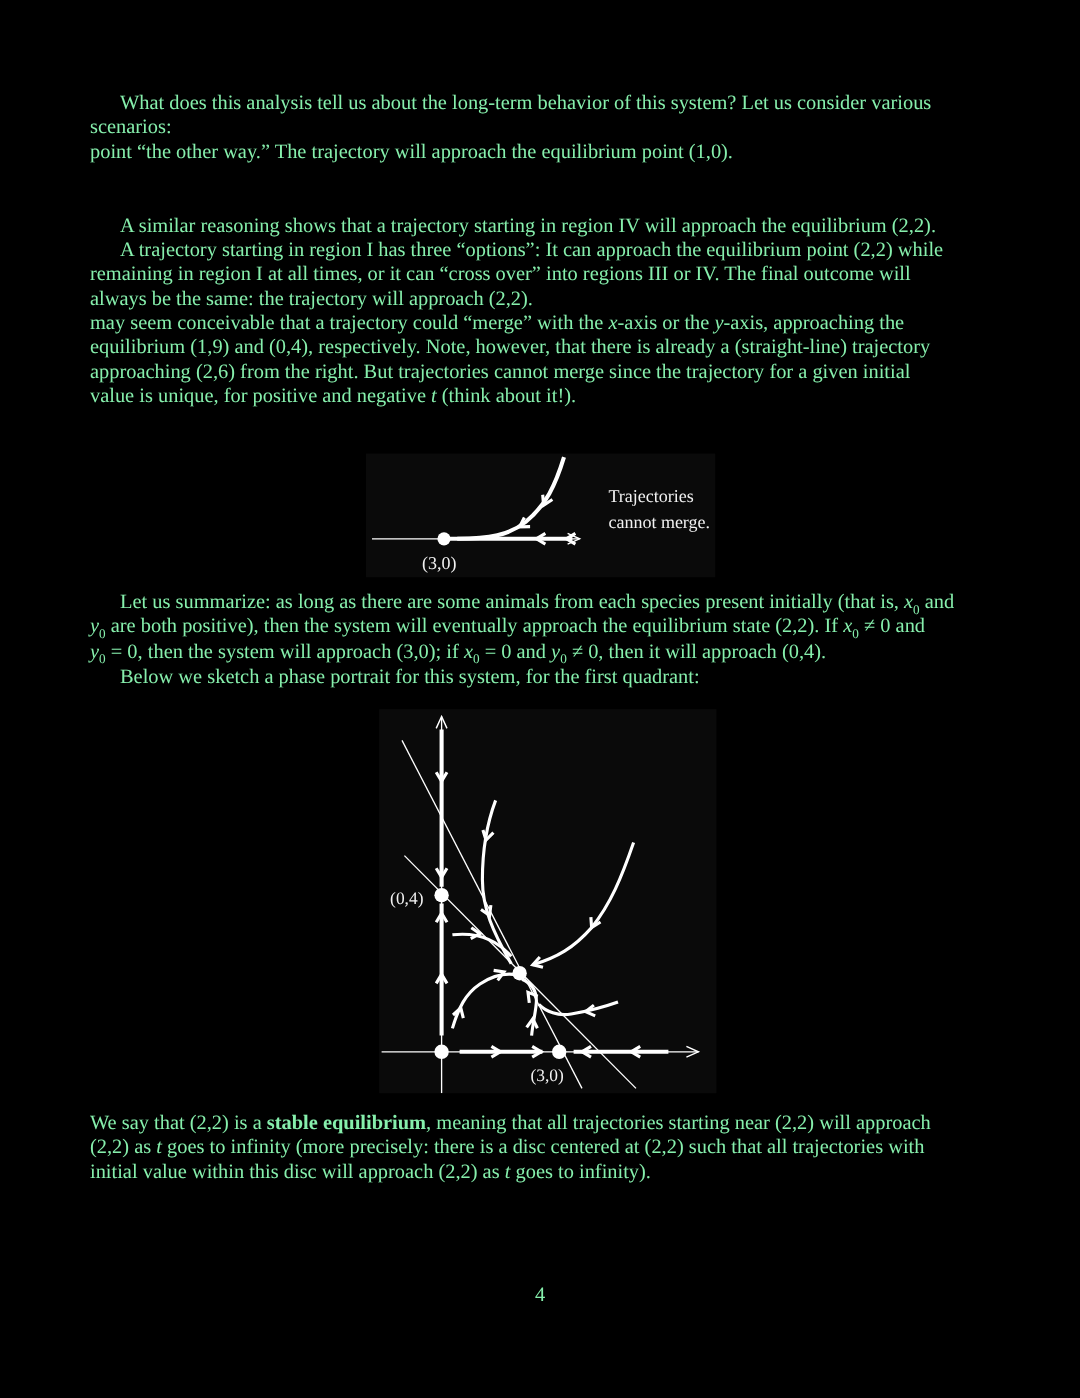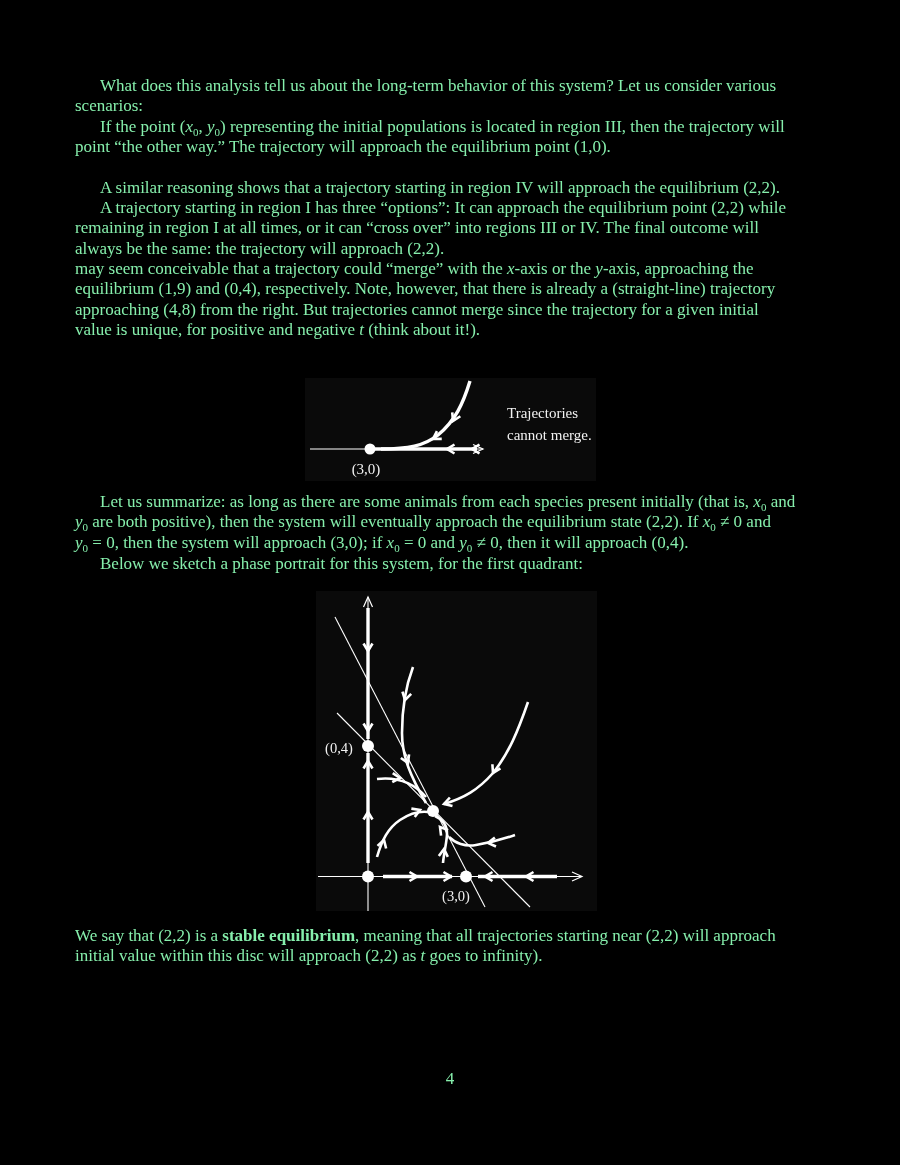--- a/index.html
+++ b/index.html
@@ -32,35 +32,34 @@
 </head>
 <body>
 
 <div class="page">
 
   <div class="para" style="top:76px">
       <div class="tline indent">What does this analysis tell us about the long-term behavior of this system? Let us consider various</div>
       <div class="tline">scenarios:</div>
     </div>
   <div class="para" style="top:117px">
-      <div class="tline indent">If the point (<i>x</i><sub>0</sub>, <i>y</i><sub>0</sub>) representing the initial populations is located in region III, then the trajectory will</div>
       <div class="tline">point “the other way.” The trajectory will approach the equilibrium point (1,0).</div>
     </div>
   <div class="para" style="top:178px">
       <div class="tline indent">A similar reasoning shows that a trajectory starting in region IV will approach the equilibrium (2,2).</div>
     </div>
   <div class="para" style="top:198px">
       <div class="tline indent">A trajectory starting in region I has three “options”: It can approach the equilibrium point (2,2) while</div>
       <div class="tline">remaining in region I at all times, or it can “cross over” into regions III or IV. The final outcome will</div>
       <div class="tline">always be the same: the trajectory will approach (2,2).</div>
     </div>
   <div class="para" style="top:259px">
       <div class="tline">may seem conceivable that a trajectory could “merge” with the <i>x</i>-axis or the <i>y</i>-axis, approaching the</div>
       <div class="tline">equilibrium (1,9) and (0,4), respectively. Note, however, that there is already a (straight-line) trajectory</div>
-      <div class="tline">approaching (4,8) from the right. But trajectories cannot merge since the trajectory for a given initial</div>
+      <div class="tline">approaching (2,6) from the right. But trajectories cannot merge since the trajectory for a given initial</div>
       <div class="tline">value is unique, for positive and negative <i>t</i> (think about it!).</div>
     </div>
 
   <div class="figbox" id="fig1">
     <svg width="291" height="103" viewBox="0 0 291 103">
       <defs>
         <path id="ah" d="M-7.5,-4.5 L0,0 L-7.5,4.5" fill="none"></path>
         <path id="ax" d="M-10,-4.5 L0,0 L-10,4.5" fill="none"></path>
       </defs>
       <path class="stroke thin" d="M5,71 L178,71"></path>
@@ -133,17 +132,18 @@
       <circle class="dot" cx="150" cy="285.5" r="6"></circle>
       <circle class="dot" cx="117" cy="220" r="6"></circle>
 
       <text x="23" y="162" font-size="14.5" text-anchor="middle">(0,4)</text>
       <text x="140" y="310" font-size="14.5" text-anchor="middle">(3,0)</text>
     </svg>
   </div>
 
   <div class="para" style="top:926px">
       <div class="tline">We say that (2,2) is a <b>stable equilibrium</b>, meaning that all trajectories starting near (2,2) will approach</div>
+      <div class="tline">(2,2) as <i>t</i> goes to infinity (more precisely: there is a disc centered at (2,2) such that all trajectories with</div>
       <div class="tline">initial value within this disc will approach (2,2) as <i>t</i> goes to infinity).</div>
     </div>
 
   <div class="pageno">4</div>
 </div>
 
 </body></html>

